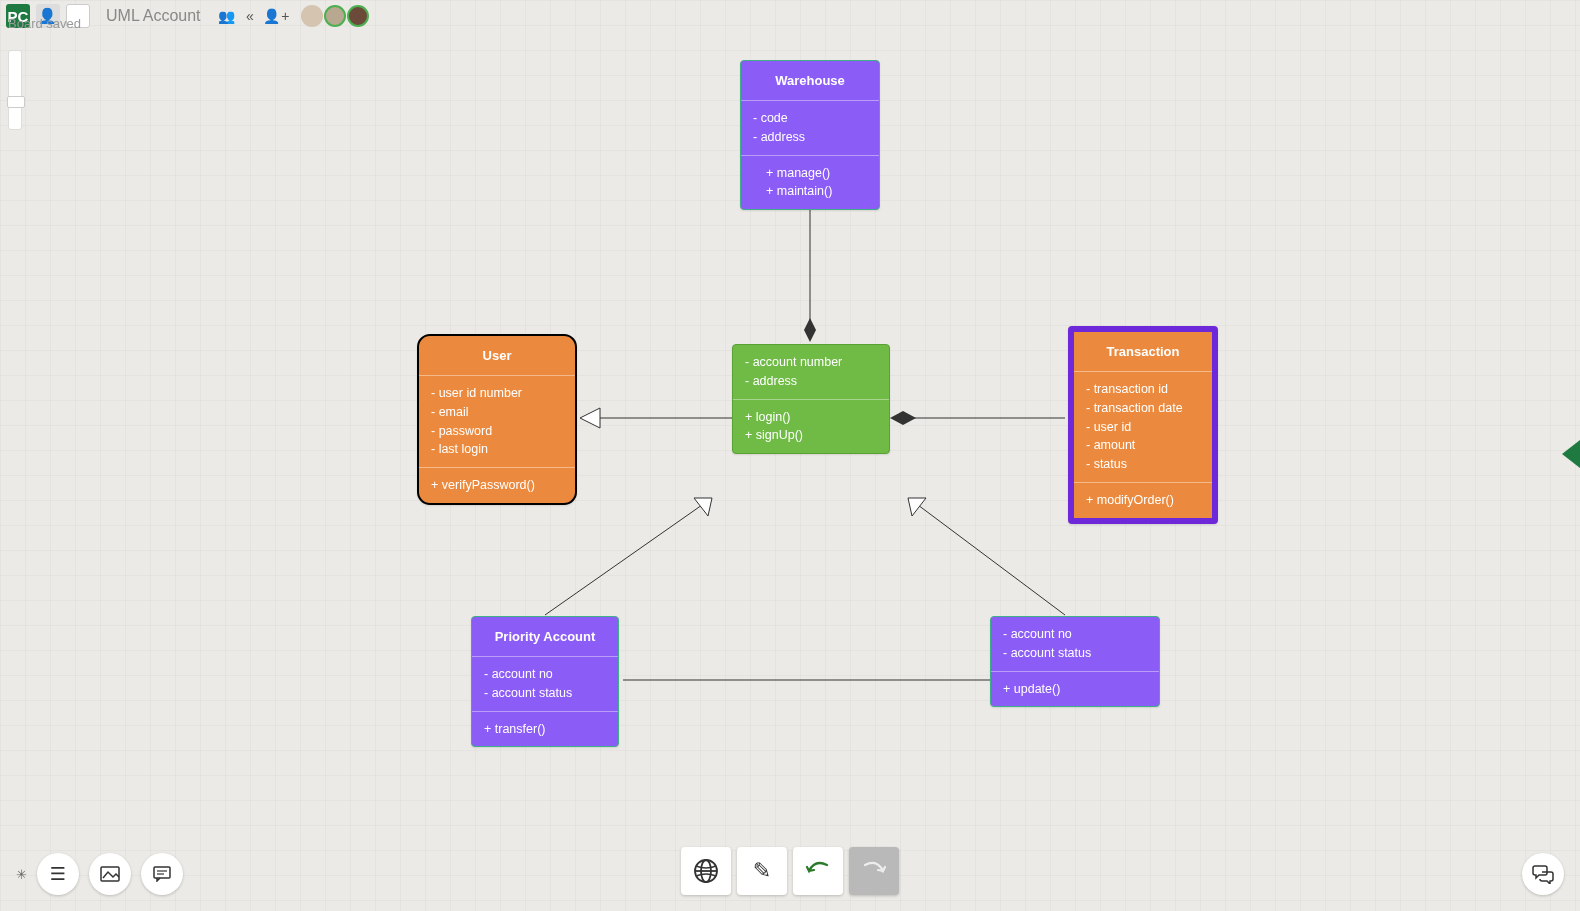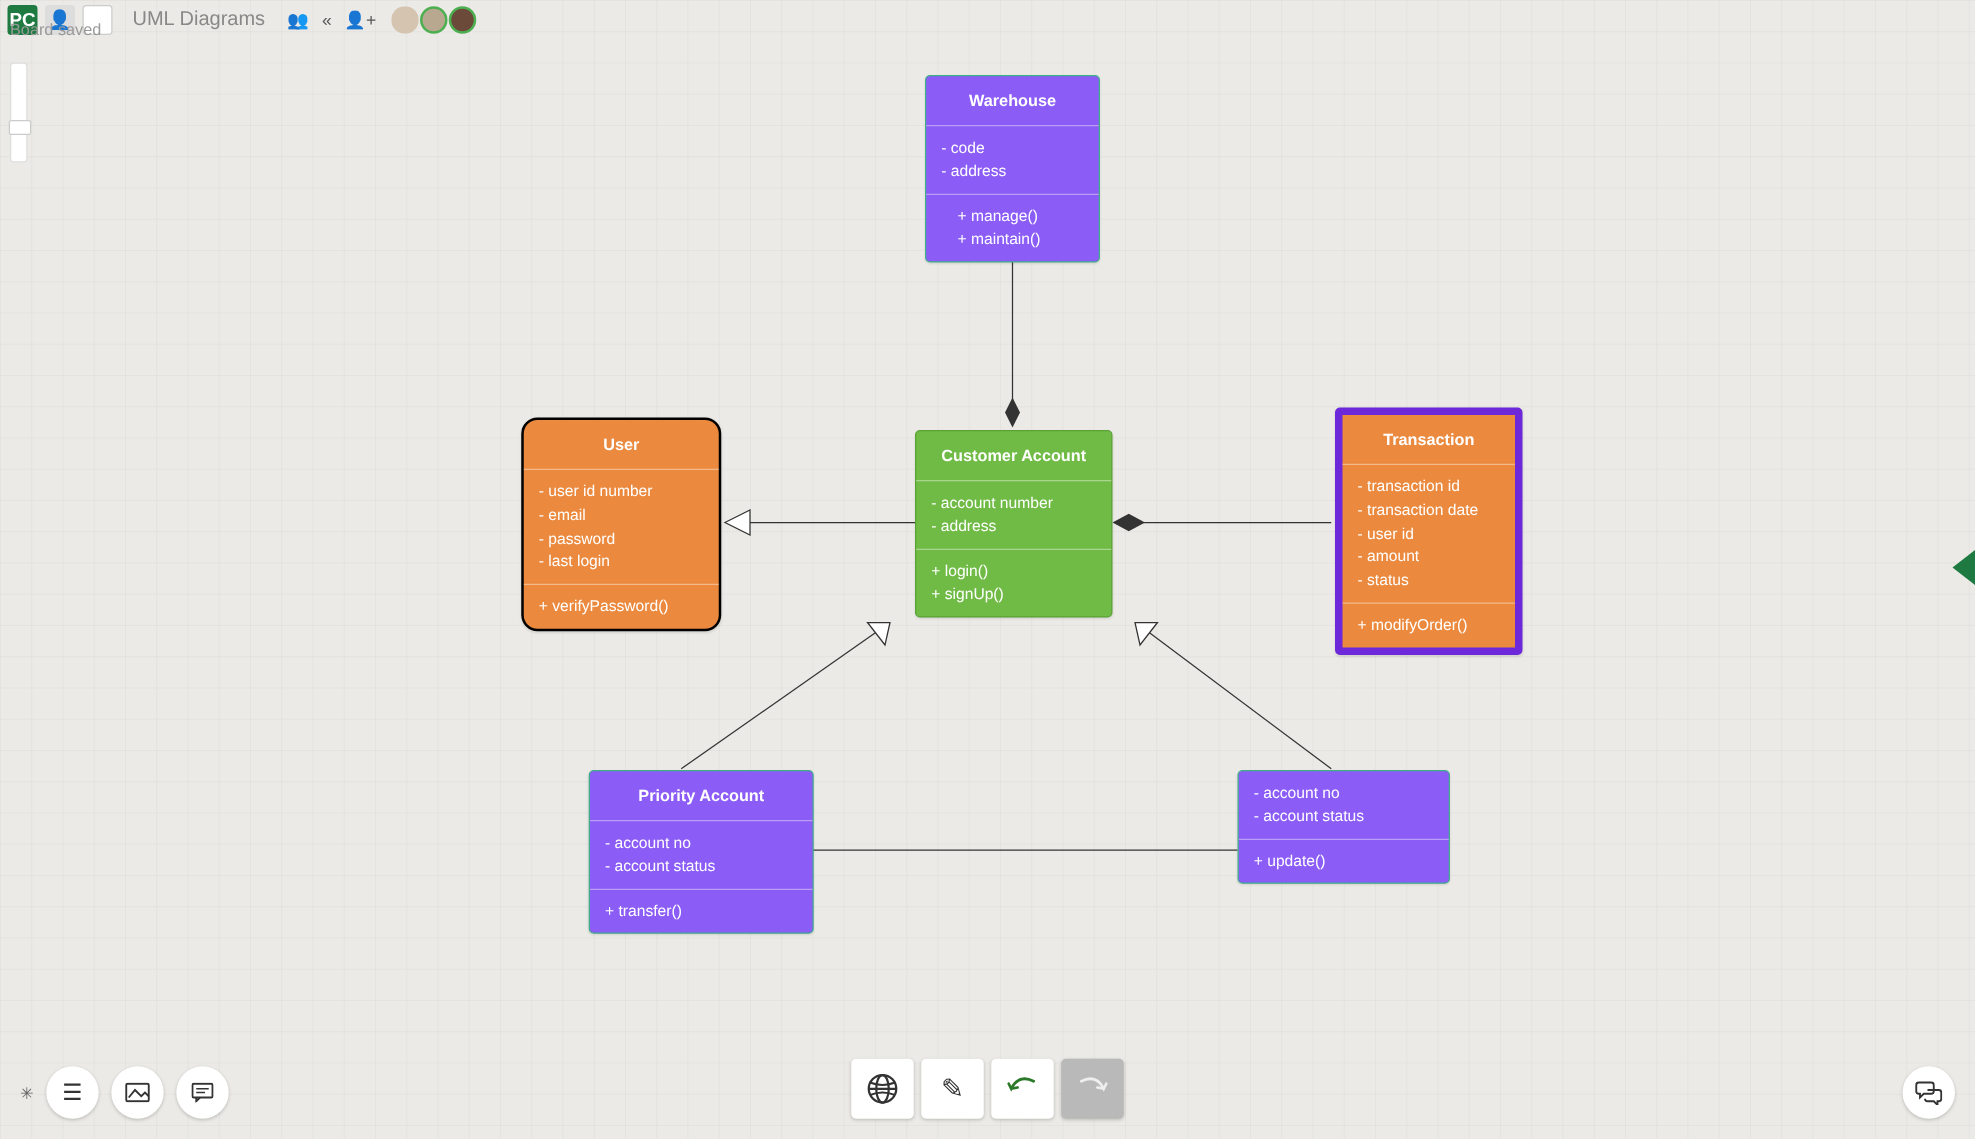--- a/index.html
+++ b/index.html
@@ -157,21 +157,21 @@
 </style>
 </head>
 <body>
 
 <div class="grid-bg"></div>
 
 <div class="topbar">
   <div class="tile tile-pc">PC</div>
   <div class="tile tile-av1">👤</div>
   <div class="tile tile-blank"></div>
-  <span class="board-title">UML Diagrams</span>
+  <span class="board-title">UML Account</span>
   <span class="topbar-icon">👥</span>
   <span class="topbar-icon">«</span>
   <span class="topbar-icon">👤+</span>
   <div class="avatar-row">
     <div class="avatar"></div>
     <div class="avatar active"></div>
     <div class="avatar active"></div>
   </div>
 </div>
 
@@ -210,38 +210,37 @@
 <div class="uml-class c-orange selected" style="left:417px; top:334px; width:160px;border-radius:13px;">
   <div class="title">User</div>
   <div class="section" style="white-space:pre-line;">- user id number
 - email
 - password
 - last login</div>
   <div class="section" style="white-space:pre-line;">+ verifyPassword()</div>
 </div>
 
 <div class="uml-class c-green" style="left:732px; top:344px; width:158px;">
-  <div class="title">Customer Account</div>
   <div class="section" style="white-space:pre-line;">- account number
 - address</div>
   <div class="section" style="white-space:pre-line;">+ login()
 + signUp()</div>
 </div>
 
 <div class="uml-class c-orange" style="left:1068px; top:326px; width:150px;">
   <div class="title">Transaction</div>
   <div class="section" style="white-space:pre-line;">- transaction id
 - transaction date
 - user id
 - amount
 - status</div>
   <div class="section" style="white-space:pre-line;">+ modifyOrder()</div>
 </div>
 
-<div class="uml-class c-teal" style="left:471px; top:616px; width:180px;">
+<div class="uml-class c-teal" style="left:471px; top:616px; width:148px;">
   <div class="title">Priority Account</div>
   <div class="section" style="white-space:pre-line;">- account no
 - account status</div>
   <div class="section" style="white-space:pre-line;">+ transfer()</div>
 </div>
 
 <div class="uml-class c-teal" style="left:990px; top:616px; width:170px;">
   <div class="section" style="white-space:pre-line;">- account no
 - account status</div>
   <div class="section" style="white-space:pre-line;">+ update()</div>

